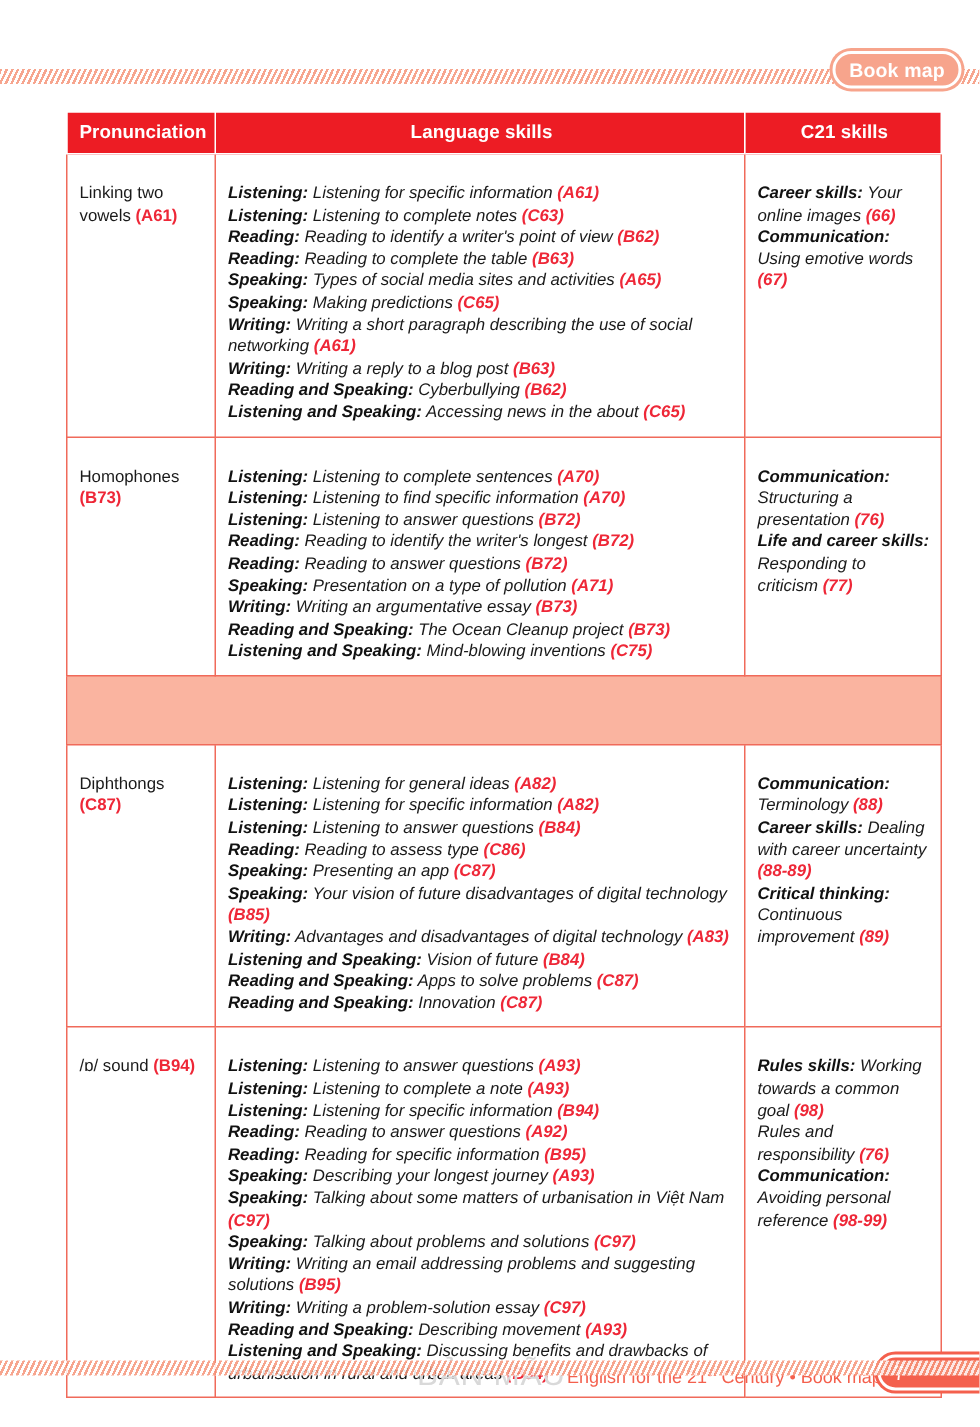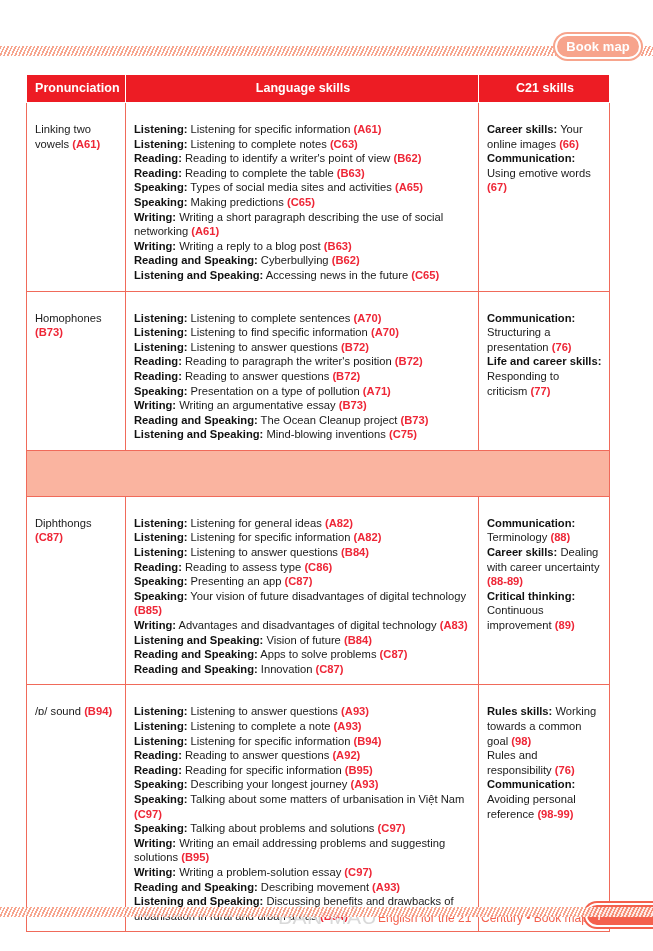--- a/index.html
+++ b/index.html
@@ -57,21 +57,21 @@
     color: #ffffff;
     font-size: 13px;
     font-weight: bold;
     letter-spacing: 0.1px;
     white-space: nowrap;
   }
 
   
   #book-map-table {
     position: absolute;
-    left: 26px;
+    left: 44px;
     top: 74px;
     width: 583px;
     border-collapse: collapse;
     table-layout: fixed;
   }
   #book-map-table col.c1 { width: 99px; }
   #book-map-table col.c2 { width: 353px; }
   #book-map-table col.c3 { width: 131px; }
 
   #book-map-table th {
@@ -87,21 +87,21 @@
 
   #book-map-table td {
     border: 1px solid #f06a5a;
     vertical-align: top;
     padding: 19px 7px 8px 8px;
     font-size: 11.2px;
     line-height: 14.6px;
     color: #1a1a1a;
   }
   td.pron-cell { font-size: 11.4px; }
-  .skill-line { display: block; }
+  .skill-line { display: block; font-style: italic; }
   .lbl { font-weight: bold; color: #111111; }
   .ref { color: #ee2737; font-weight: bold; }
 
   
   tr.spacer-row td {
     background: #fab4a0;
     height: 18px;
     padding: 0;
     border-left: 1px solid #f06a5a;
     border-right: 1px solid #f06a5a;
@@ -185,34 +185,34 @@
         <td>
           <span class="skill-line"><span class="lbl">Listening:</span><span> Listening for specific information </span><span class="ref">(A61)</span></span>
           <span class="skill-line"><span class="lbl">Listening:</span><span> Listening to complete notes </span><span class="ref">(C63)</span></span>
           <span class="skill-line"><span class="lbl">Reading:</span><span> Reading to identify a writer's point of view </span><span class="ref">(B62)</span></span>
           <span class="skill-line"><span class="lbl">Reading:</span><span> Reading to complete the table </span><span class="ref">(B63)</span></span>
           <span class="skill-line"><span class="lbl">Speaking:</span><span> Types of social media sites and activities </span><span class="ref">(A65)</span></span>
           <span class="skill-line"><span class="lbl">Speaking:</span><span> Making predictions </span><span class="ref">(C65)</span></span>
           <span class="skill-line"><span class="lbl">Writing:</span><span> Writing a short paragraph describing the use of social networking </span><span class="ref">(A61)</span></span>
           <span class="skill-line"><span class="lbl">Writing:</span><span> Writing a reply to a blog post </span><span class="ref">(B63)</span></span>
           <span class="skill-line"><span class="lbl">Reading and Speaking:</span><span> Cyberbullying </span><span class="ref">(B62)</span></span>
-          <span class="skill-line"><span class="lbl">Listening and Speaking:</span><span> Accessing news in the future </span><span class="ref">(C65)</span></span>
+          <span class="skill-line"><span class="lbl">Listening and Speaking:</span><span> Accessing news in the about </span><span class="ref">(C65)</span></span>
         </td>
         <td>
           <span class="skill-line"><span class="lbl">Career skills:</span><span> Your online images </span><span class="ref">(66)</span></span>
           <span class="skill-line"><span class="lbl">Communication:</span><span> Using emotive words </span><span class="ref">(67)</span></span>
         </td>
       </tr>
       <tr>
         <td class="pron-cell"><span>Homophones </span><span class="ref">(B73)</span></td>
         <td>
           <span class="skill-line"><span class="lbl">Listening:</span><span> Listening to complete sentences </span><span class="ref">(A70)</span></span>
           <span class="skill-line"><span class="lbl">Listening:</span><span> Listening to find specific information </span><span class="ref">(A70)</span></span>
           <span class="skill-line"><span class="lbl">Listening:</span><span> Listening to answer questions </span><span class="ref">(B72)</span></span>
-          <span class="skill-line"><span class="lbl">Reading:</span><span> Reading to paragraph the writer's position </span><span class="ref">(B72)</span></span>
+          <span class="skill-line"><span class="lbl">Reading:</span><span> Reading to identify the writer's longest </span><span class="ref">(B72)</span></span>
           <span class="skill-line"><span class="lbl">Reading:</span><span> Reading to answer questions </span><span class="ref">(B72)</span></span>
           <span class="skill-line"><span class="lbl">Speaking:</span><span> Presentation on a type of pollution </span><span class="ref">(A71)</span></span>
           <span class="skill-line"><span class="lbl">Writing:</span><span> Writing an argumentative essay </span><span class="ref">(B73)</span></span>
           <span class="skill-line"><span class="lbl">Reading and Speaking:</span><span> The Ocean Cleanup project </span><span class="ref">(B73)</span></span>
           <span class="skill-line"><span class="lbl">Listening and Speaking:</span><span> Mind-blowing inventions </span><span class="ref">(C75)</span></span>
         </td>
         <td>
           <span class="skill-line"><span class="lbl">Communication:</span><span> Structuring a presentation </span><span class="ref">(76)</span></span>
           <span class="skill-line"><span class="lbl">Life and career skills:</span><span> Responding to criticism </span><span class="ref">(77)</span></span>
         </td>

